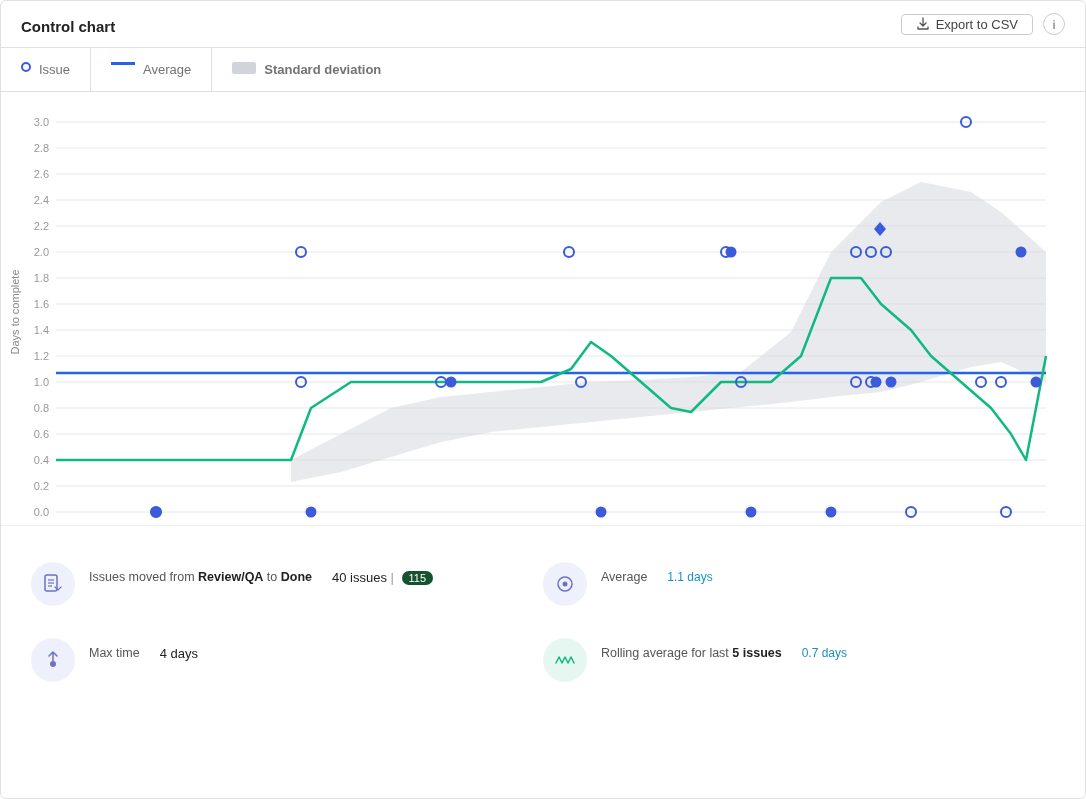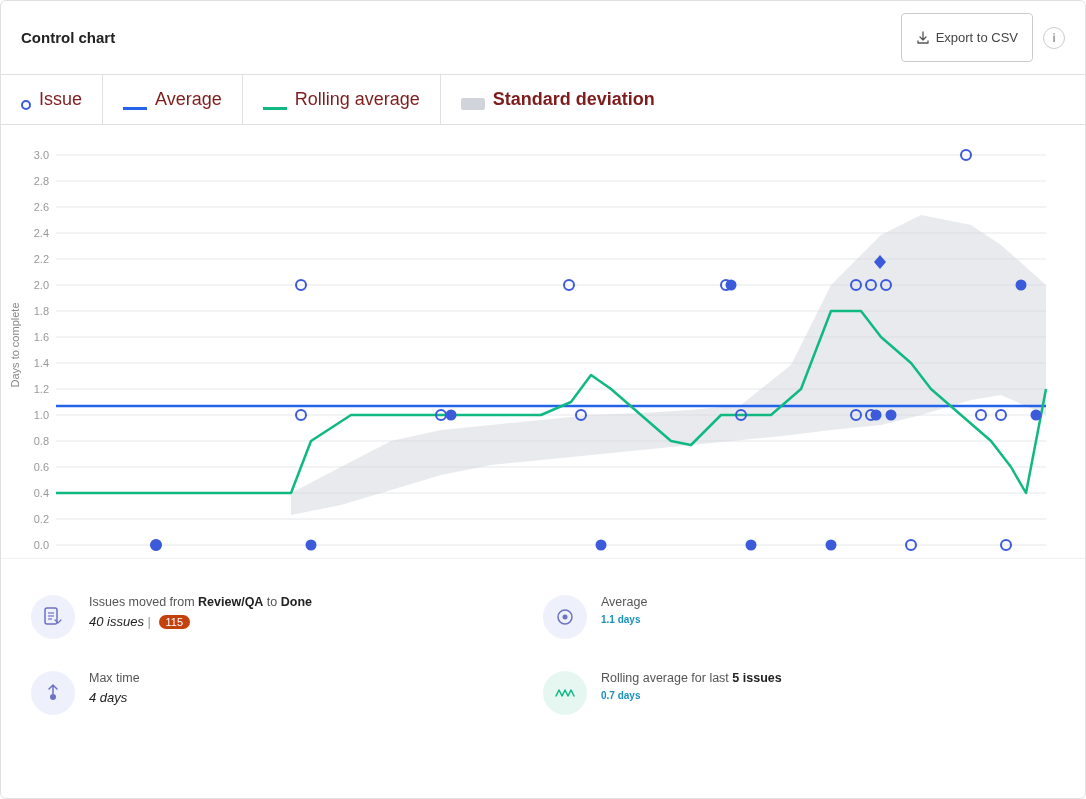--- a/index.html
+++ b/index.html
@@ -1,52 +1,52 @@
 <!DOCTYPE html>
 <html><head>
   <meta charset="utf-8">
   <style>
     * { box-sizing: border-box; margin: 0; padding: 0; }
     body { font-family: -apple-system, BlinkMacSystemFont, 'Segoe UI', sans-serif; background: #fff; color: #333; font-size: 13px; }
 
     .container { width: 1086px; min-height: 799px; border: 1px solid #e0e0e0; border-radius: 6px; overflow: hidden; background: #fff; }
 
     
-    .header { display: flex; align-items: center; justify-content: space-between; padding: 12px 20px; border-bottom: 1px solid #e0e0e0; }
+    .header { display: flex; align-items: flex-end; justify-content: space-between; padding: 12px 20px; border-bottom: 1px solid #e0e0e0; }
     .header-title { font-size: 15px; font-weight: 600; color: #222; }
-    .export-btn { display: flex; align-items: center; gap: 6px; padding: 16px 14px; border: 1px solid #ccc; border-radius: 4px; background: #fff; cursor: pointer; font-size: 13px; color: #444; }
+    .export-btn { display: flex; align-items: center; gap: 6px; padding: 2px 14px; border: 1px solid #ccc; border-radius: 4px; background: #fff; cursor: pointer; font-size: 13px; color: #444; }
     .header-right { display: flex; align-items: center; gap: 10px; }
     .info-icon { width: 22px; height: 22px; border: 1px solid #ccc; border-radius: 50%; display: flex; align-items: center; justify-content: center; cursor: pointer; color: #666; font-size: 12px; }
 
     
     .legend { display: flex; align-items: center; gap: 0; border-bottom: 1px solid #e0e0e0; }
-    .legend-item { display: flex; align-items: flex-end; gap: 8px; padding: 14px 20px; border-right: 1px solid #e0e0e0; font-size: 18px; color: #7f1d1d; }
+    .legend-item { display: flex; align-items: flex-start; gap: 8px; padding: 14px 20px; border-right: 1px solid #e0e0e0; font-size: 13px; color: #737373; }
     .legend-item:last-child { border-right: none; font-weight: bold; }
     .legend-circle-outline { width: 10px; height: 10px; border-radius: 50%; border: 2px solid #3b5bdb; background: transparent; }
     .legend-circle-filled { width: 10px; height: 10px; border-radius: 50%; background: #3b5bdb; }
     .legend-line-blue { width: 24px; height: 3px; background: #2563eb; }
     .legend-line-green { width: 24px; height: 3px; background: #10b981; }
     .legend-rect-gray { width: 24px; height: 12px; background: #d1d5db; border-radius: 2px; }
 
     
     .chart-section { padding: 10px 0 0 0; position: relative; }
     .chart-wrapper { position: relative; width: 100%; }
 
     
     .stats-section { padding: 20px 30px; display: grid; grid-template-columns: 1fr 1fr; gap: 0; border-top: 1px solid #f0f0f0; }
     .stat-item { display: flex; align-items: flex-start; gap: 14px; padding: 16px 0; }
     .stat-icon { width: 44px; height: 44px; border-radius: 50%; display: flex; align-items: center; justify-content: center; flex-shrink: 0; }
     .stat-icon-blue { background: #eef0fb; }
     .stat-icon-green { background: #e6f7f2; }
-    .stat-content { display: flex; flex-direction: column; gap: 5px; }
+    .stat-content { display: flex; flex-direction: row; gap: 20px; margin-top: 8px; }
     .stat-label { font-size: 12.5px; color: #555; }
     .stat-label strong { font-weight: 700; color: #222; }
-    .stat-value { font-size: 10px; color: #1a91bb; font-weight: 700; }
-    .stat-value-black { font-size: 13px; color: #222; font-style: italic; }
-    .stat-badge { display: inline-block; background: #c2410c; color: #fff; border-radius: 10px; padding: 1px 7px; font-size: 11px; margin-left: 4px; }
+    .stat-value { font-size: 12px; color: #1a91bb; font-weight: 400; }
+    .stat-value-black { font-size: 13px; color: #222; }
+    .stat-badge { display: inline-block; background: #14532d; color: #fff; border-radius: 10px; padding: 1px 7px; font-size: 11px; margin-left: 4px; }
   </style>
 </head>
 <body>
 
 <div class="container">
 
   <div class="header">
     <span class="header-title">Control chart</span>
     <div class="header-right">
       <button class="export-btn">
@@ -62,24 +62,20 @@
   </div>
 
   <div class="legend">
     <div class="legend-item">
       <div class="legend-circle-outline"></div>
       <span>Issue</span>
     </div>
     <div class="legend-item">
       <div class="legend-line-blue"></div>
       <span>Average</span>
-    </div>
-    <div class="legend-item">
-      <div class="legend-line-green"></div>
-      <span>Rolling average</span>
     </div>
     <div class="legend-item">
       <div class="legend-rect-gray"></div>
       <span>Standard deviation</span>
     </div>
   </div>
 
   <div class="chart-section">
     <div class="chart-wrapper">
       <svg width="1086" height="420" viewBox="0 0 1086 420">

